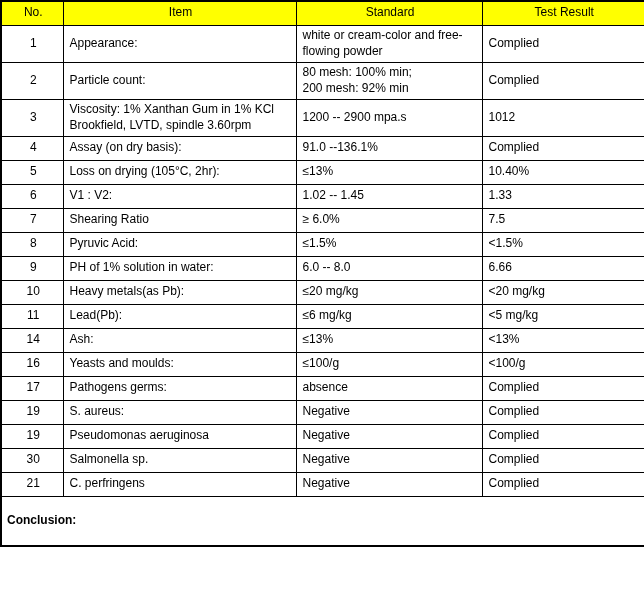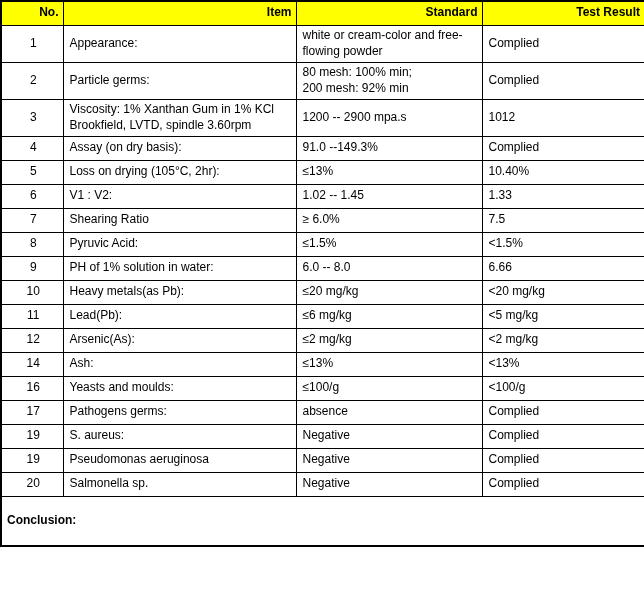--- a/index.html
+++ b/index.html
@@ -21,22 +21,22 @@
     border: 1px solid #000000;
     font-size: 12px;
     line-height: 1.3;
     padding: 1px 4px 1px 6px;
     vertical-align: middle;
     white-space: pre-line;
     overflow: hidden;
   }
   .spec thead th {
     background: var(--header-bg, #FFFF00);
-    font-weight: bold;
-    text-align: right;
+    font-weight: normal;
+    text-align: center;
     height: 24px;
   }
   .col-no {
     text-align: center;
     padding-left: 2px;
     padding-right: 2px;
   }
   tr.row { height: 24px; }
   tr.row.tall { height: 37px; }
   tr.conclusion-row td { height: 26px; padding-left: 5px; }
@@ -62,35 +62,35 @@
   </thead>
   <tbody>
       <tr class="row tall">
     <td class="col-no">1</td>
     <td>Appearance:</td>
     <td>white or cream-color and free-flowing powder</td>
     <td>Complied</td>
   </tr>
       <tr class="row tall">
     <td class="col-no">2</td>
-    <td>Particle germs:</td>
+    <td>Particle count:</td>
     <td>80 mesh: 100% min;
 200 mesh: 92% min</td>
     <td>Complied</td>
   </tr>
       <tr class="row tall">
     <td class="col-no">3</td>
     <td>Viscosity: 1% Xanthan Gum in 1% KCl Brookfield, LVTD, spindle 3.60rpm</td>
     <td>1200 -- 2900 mpa.s</td>
     <td>1012</td>
   </tr>
       <tr class="row">
     <td class="col-no">4</td>
     <td>Assay (on dry basis):</td>
-    <td>91.0 --149.3%</td>
+    <td>91.0 --136.1%</td>
     <td>Complied</td>
   </tr>
       <tr class="row">
     <td class="col-no">5</td>
     <td>Loss on drying (105°C, 2hr):</td>
     <td>≤13%</td>
     <td>10.40%</td>
   </tr>
       <tr class="row">
     <td class="col-no">6</td>
@@ -122,26 +122,20 @@
     <td>≤20 mg/kg</td>
     <td>&lt;20 mg/kg</td>
   </tr>
       <tr class="row">
     <td class="col-no">11</td>
     <td>Lead(Pb):</td>
     <td>≤6 mg/kg</td>
     <td>&lt;5 mg/kg</td>
   </tr>
       <tr class="row">
-    <td class="col-no">12</td>
-    <td>Arsenic(As):</td>
-    <td>≤2 mg/kg</td>
-    <td>&lt;2 mg/kg</td>
-  </tr>
-      <tr class="row">
     <td class="col-no">14</td>
     <td>Ash:</td>
     <td>≤13%</td>
     <td>&lt;13%</td>
   </tr>
       <tr class="row">
     <td class="col-no">16</td>
     <td>Yeasts and moulds:</td>
     <td>≤100/g</td>
     <td>&lt;100/g</td>
@@ -158,22 +152,28 @@
     <td>Negative</td>
     <td>Complied</td>
   </tr>
       <tr class="row">
     <td class="col-no">19</td>
     <td>Pseudomonas aeruginosa</td>
     <td>Negative</td>
     <td>Complied</td>
   </tr>
       <tr class="row">
-    <td class="col-no">20</td>
+    <td class="col-no">30</td>
     <td>Salmonella sp.</td>
+    <td>Negative</td>
+    <td>Complied</td>
+  </tr>
+      <tr class="row">
+    <td class="col-no">21</td>
+    <td>C. perfringens</td>
     <td>Negative</td>
     <td>Complied</td>
   </tr>
     </tbody>
   <tfoot>
     <tr class="conclusion-row">
       <td colspan="4">
         <span class="bold">Conclusion:</span>
         
       </td>

